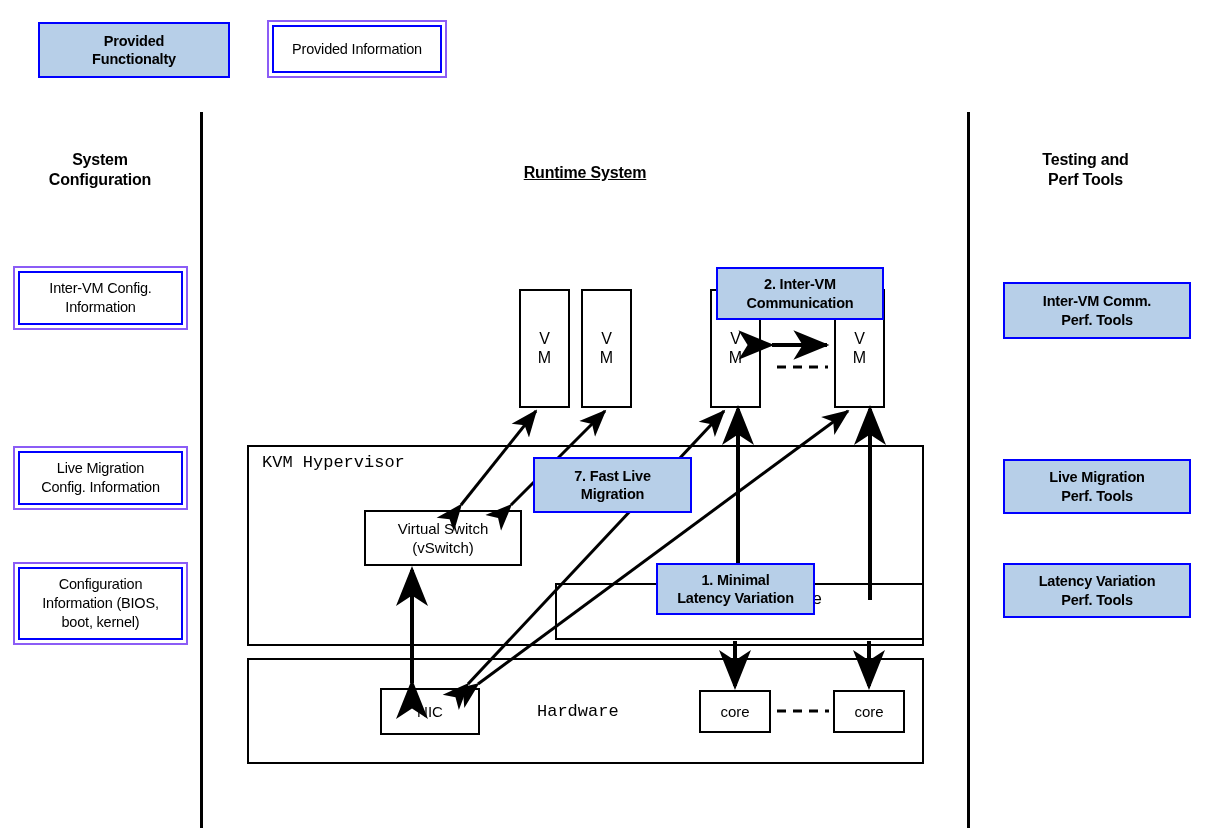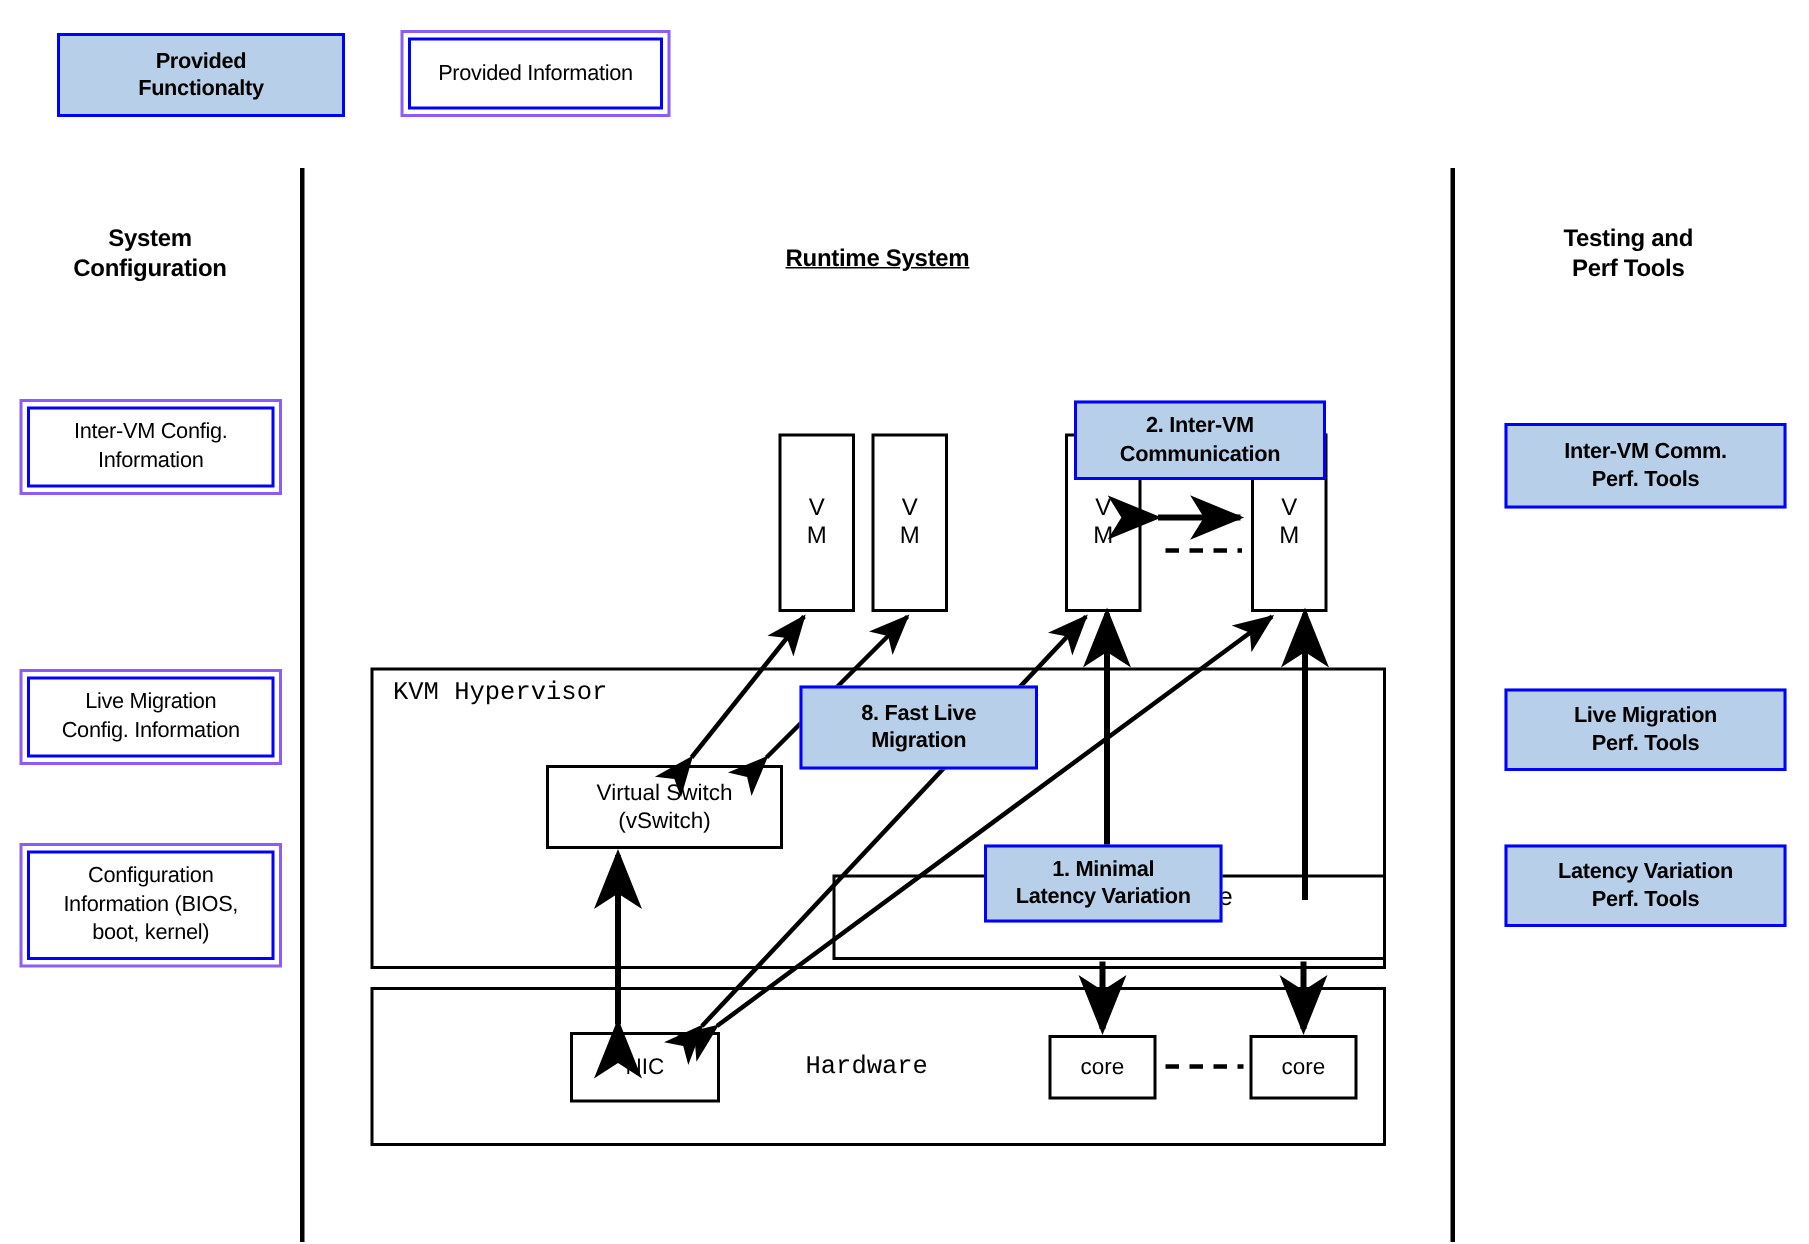--- a/index.html
+++ b/index.html
@@ -206,21 +206,21 @@
 
     <line x1="777" y1="711" x2="829" y2="711" stroke="#000" stroke-width="3" stroke-dasharray="9,7"></line>
   </svg>
 
   <div class="fillbox" style="left: 656px; top: 563px; width: 159px; height: 52px; white-space: pre-line;">1. Minimal
 Latency Variation</div>
 
   <div class="fillbox" style="left: 716px; top: 267px; width: 168px; height: 53px; white-space: pre-line;">2. Inter-VM
 Communication</div>
 
-  <div class="fillbox" style="left: 533px; top: 457px; width: 159px; height: 56px; white-space: pre-line;">8. Fast Live
+  <div class="fillbox" style="left: 533px; top: 457px; width: 159px; height: 56px; white-space: pre-line;">7. Fast Live
 Migration</div>
 
   <svg class="arrows arrows-top" viewBox="0 0 1206 829" xmlns="http://www.w3.org/2000/svg">
     <defs>
       <marker id="ah2" markerWidth="10" markerHeight="10" refX="8.4" refY="4" orient="auto" markerUnits="strokeWidth">
         <path d="M0,0.3 L9,4 L0,7.7 L2.3,4 Z" fill="#000000"></path>
       </marker>
     </defs>
     <line x1="772" y1="345" x2="827" y2="345" stroke="#000" stroke-width="4" marker-end="url(#ah2)" marker-start="url(#ah2)"></line>
     <line x1="777" y1="367" x2="828" y2="367" stroke="#000" stroke-width="3" stroke-dasharray="9,7"></line>

